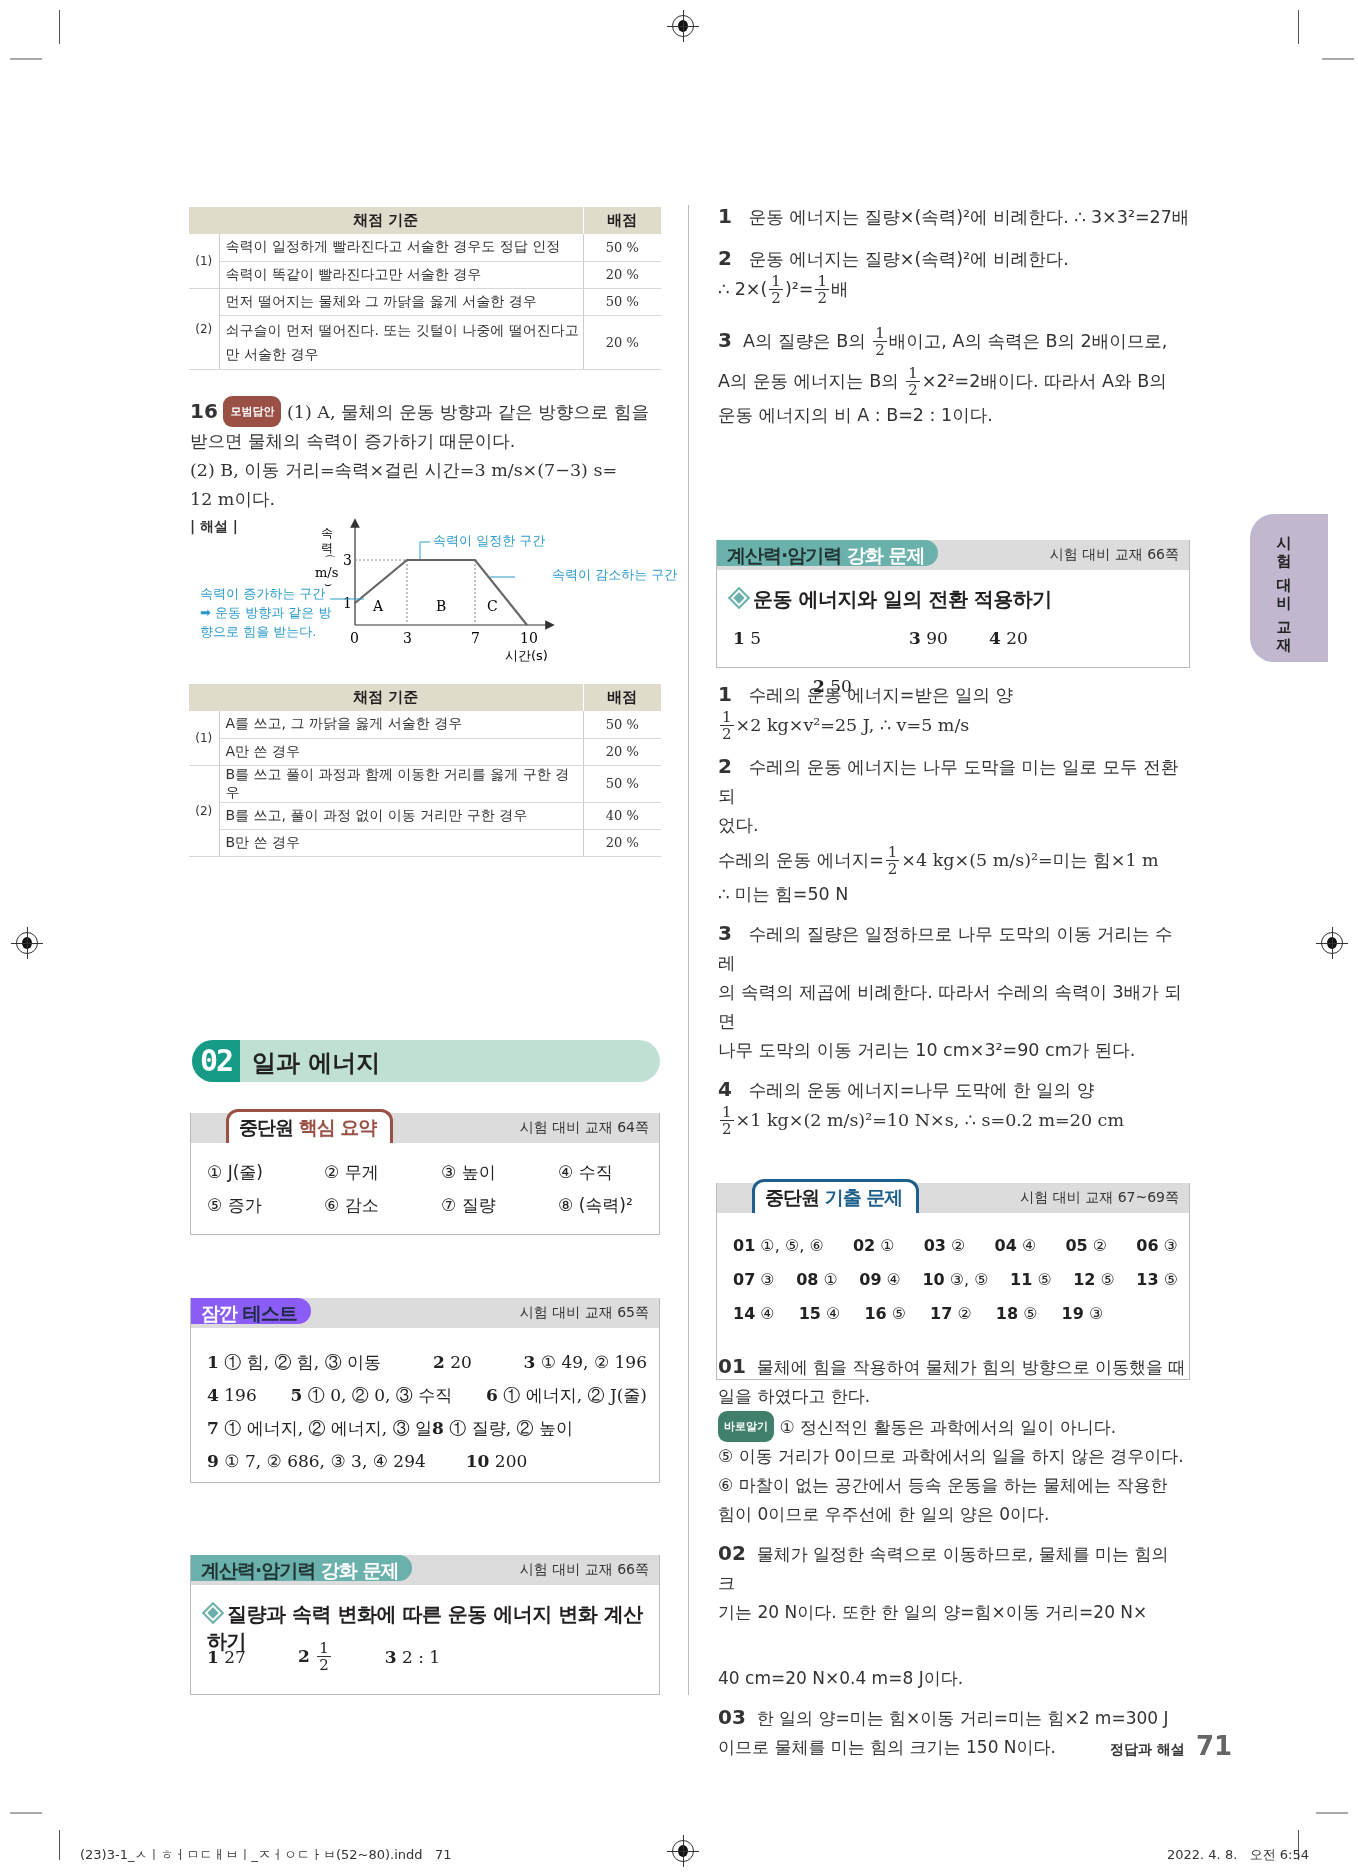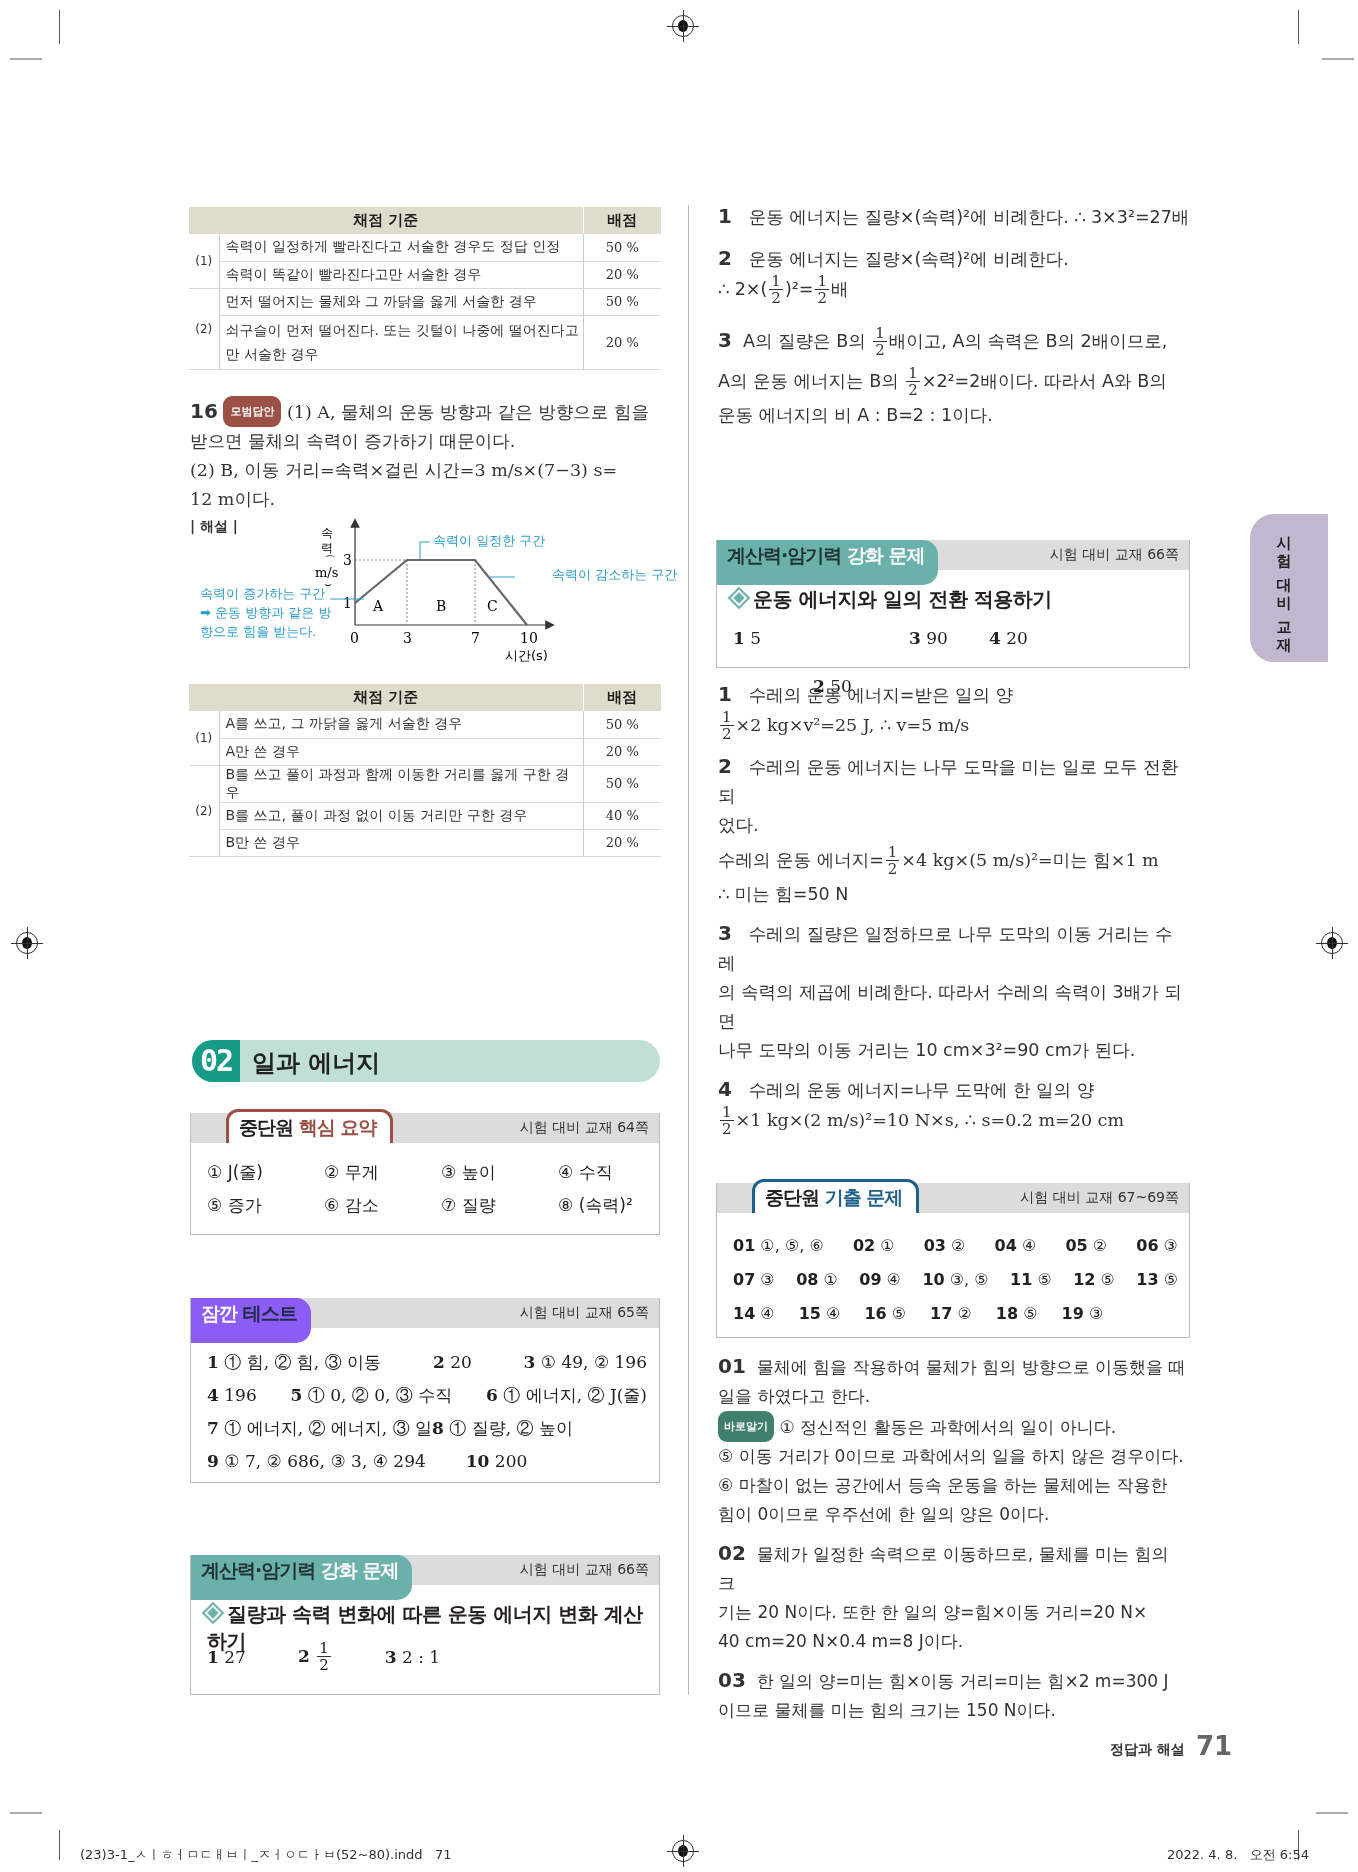--- a/index.html
+++ b/index.html
@@ -28,21 +28,21 @@
   .qnum { font-weight: bold; font-size: 20px; color: #333; }
   .model-badge { display: inline-block; background: #9a5044; color: #fff; font-size: 11px; border-radius: 9px; padding: 1px 7px; vertical-align: 3px; font-weight: bold; }
   .frac { display: inline-block; vertical-align: middle; text-align: center; font-family: "DejaVu Serif", serif; line-height: 1; margin: 0 2px; }
   .frac .n { display: block; border-bottom: 1px solid #333; padding: 0 2px; font-size: 15px; }
   .frac .d { display: block; font-size: 15px; padding-top: 1px; }
 
   
   .box { position: absolute; border: 1px solid #bbb; border-top: none; background: #fff; }
   .box-head { position: absolute; left: 0; top: 0; right: 0; height: 30px; background: #dcdcdc; }
   .box-ref { position: absolute; right: 10px; top: 6px; font-size: 14px; color: #333; }
-  .tab-title { position: absolute; left: 0; top: 0; height: 45px; padding: 3px 14px 0 10px; font-size: 19px; font-weight: bold; letter-spacing: -1px; }
+  .tab-title { position: absolute; left: 0; top: 0; height: 26px; padding: 3px 14px 0 10px; font-size: 19px; font-weight: bold; letter-spacing: -1px; }
   .tab-teal { background: #6ab0ab; color: #233; border-radius: 0 15px 15px 0; }
   .tab-teal .hl { color: #fff; }
   .tab-blue { background: #8b5cf6; color: #1d2b45; border-radius: 0 15px 15px 0; }
   .tab-blue .hl { color: #1d2b45; }
   .tab-outline { background: #fff; border: 3px solid #9a5044; border-bottom: none; border-radius: 12px 12px 0 0; top: -4px; height: 34px; color: #222; margin-left: 35px; }
   .tab-outline.blue { border-color: #1f5f8b; }
   .tab-outline .hl { color: #9a5044; }
   .tab-outline.blue .hl { color: #1f5f8b; }
   .ans-grid { position: absolute; font-size: 17px; color: #222; }
   .ans-grid b { font-weight: bold; }
@@ -308,21 +308,21 @@
   <div>었다.</div>
   <div style="line-height:40px;"><span>수레의 운동 에너지=</span><span class="frac"><span class="n">1</span><span class="d">2</span></span><span class="serif">×4 kg×(5 m/s)²=미는 힘×1 m</span></div>
   <div style="margin-bottom:10px;">∴ 미는 힘=50 N</div>
   <div><span class="qnum">3</span>&nbsp;&nbsp; <span>수레의 질량은 일정하므로 나무 도막의 이동 거리는 수레</span></div>
   <div>의 속력의 제곱에 비례한다. 따라서 수레의 속력이 3배가 되면</div>
   <div style="margin-bottom:10px;">나무 도막의 이동 거리는 10 cm×3²=90 cm가 된다.</div>
   <div><span class="qnum">4</span>&nbsp;&nbsp; <span>수레의 운동 에너지=나무 도막에 한 일의 양</span></div>
   <div><span class="frac"><span class="n">1</span><span class="d">2</span></span><span class="serif">×1 kg×(2 m/s)²=10 N×s, ∴ s=0.2 m=20 cm</span></div>
 </div>
 
-<div class="box" style="left:716px;top:1183px;width:474px;height:155px;">
+<div class="box" style="left:716px;top:1183px;width:474px;height:197px;">
   <div class="box-head"></div>
   <div class="tab-title tab-outline blue">
     <span>중단원 </span><span class="hl">기출 문제</span>
   </div>
   <div class="box-ref">시험 대비 교재 67~69쪽</div>
   <div class="ans-grid" style="left:16px;top:46px;width:445px;font-size:16px;line-height:34px;">
     <div style="display:flex;justify-content:space-between;">
       <span><b>01</b> <span>①, ⑤, ⑥</span></span>
       <span><b>02</b> <span>①</span></span>
       <span><b>03</b> <span>②</span></span>
@@ -352,21 +352,21 @@
 
 <div class="abs para" style="left:718px;top:1352px;width:472px;font-size:17px;">
   <div><span class="qnum">01</span>&nbsp; <span>물체에 힘을 작용하여 물체가 힘의 방향으로 이동했을 때</span></div>
   <div>일을 하였다고 한다.</div>
   <div><span class="baro">바로알기</span> <span>① 정신적인 활동은 과학에서의 일이 아니다.</span></div>
   <div>⑤ 이동 거리가 0이므로 과학에서의 일을 하지 않은 경우이다.</div>
   <div>⑥ 마찰이 없는 공간에서 등속 운동을 하는 물체에는 작용한</div>
   <div style="margin-bottom:10px;">힘이 0이므로 우주선에 한 일의 양은 0이다.</div>
   <div><span class="qnum">02</span>&nbsp; <span>물체가 일정한 속력으로 이동하므로, 물체를 미는 힘의 크</span></div>
   <div>기는 20 N이다. 또한 한 일의 양=힘×이동 거리=20 N×</div>
-  <div style="margin-bottom:10px;">40 cm=20 N×0.4 m=8 J이다.</div>
+  <div style="margin-bottom:10px;margin-top:37px;">40 cm=20 N×0.4 m=8 J이다.</div>
   <div><span class="qnum">03</span>&nbsp; <span>한 일의 양=미는 힘×이동 거리=미는 힘×2 m=300 J</span></div>
   <div>이므로 물체를 미는 힘의 크기는 150 N이다.</div>
 </div>
 
 <div class="abs" style="left:1110px;top:1741px;font-size:14px;font-weight:bold;color:#333;">정답과 해설</div>
 <div class="abs" style="left:1196px;top:1731px;font-size:26px;font-weight:bold;color:#666;">71</div>
 <div class="abs" style="left:80px;top:1846px;font-size:13px;color:#333;white-space:pre;">(23)3-1_ㅅㅣㅎㅓㅁㄷㅐㅂㅣ_ㅈㅓㅇㄷㅏㅂ(52~80).indd   71</div>
 <div class="abs" style="left:1167px;top:1846px;font-size:13px;color:#333;white-space:pre;">2022. 4. 8.   오전 6:54</div>
 
 </body></html>

